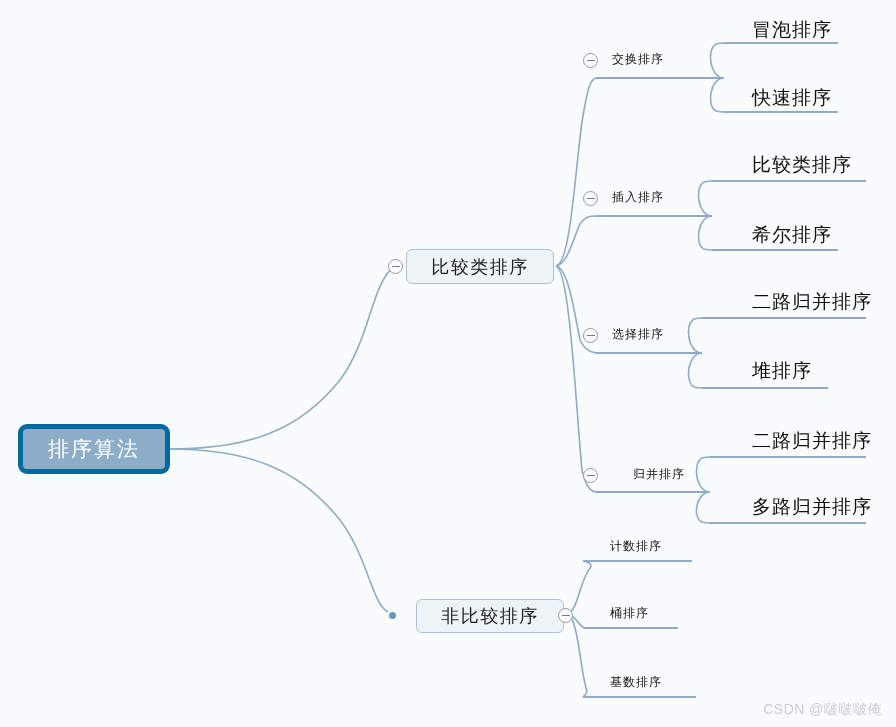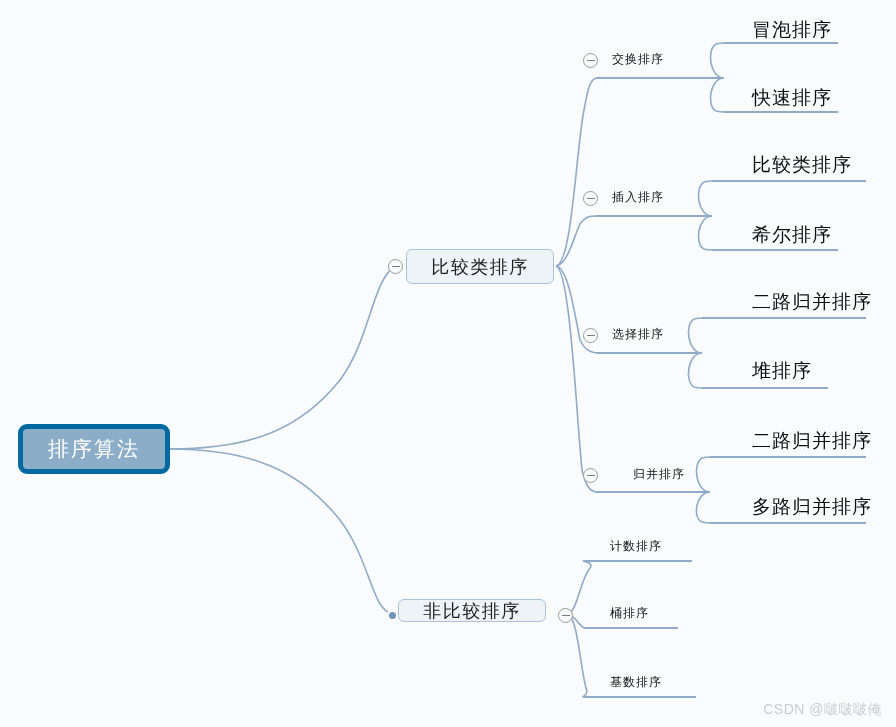--- a/index.html
+++ b/index.html
@@ -168,21 +168,21 @@
   <div class="node node-root" style="left:18px; top:424px; width:152px; height:50px;">
     <span>排序算法</span>
   </div>
 
   <div class="toggle" style="left:388px; top:259px;"></div>
   <div class="node node-branch" style="left:406px; top:249px; width:148px; height:35px;align-items:center;">
     <span>比较类排序</span>
   </div>
 
   <div class="conn-dot" style="left:389px; top:612px;"></div>
-  <div class="node node-branch" style="left:398px; top:599px; width:148px; height:23px;">
+  <div class="node node-branch" style="left:416px; top:599px; width:148px; height:34px;">
     <span>非比较排序</span>
   </div>
   <div class="toggle" style="left:558px; top:608px;"></div>
 
   <div class="toggle" style="left:583px; top:53px;"></div>
   <div class="node node-sub" style="left:612px; top:48px; height:22px;">
     <span>交换排序</span>
   </div>
 
   <div class="toggle" style="left:583px; top:191px;"></div>

